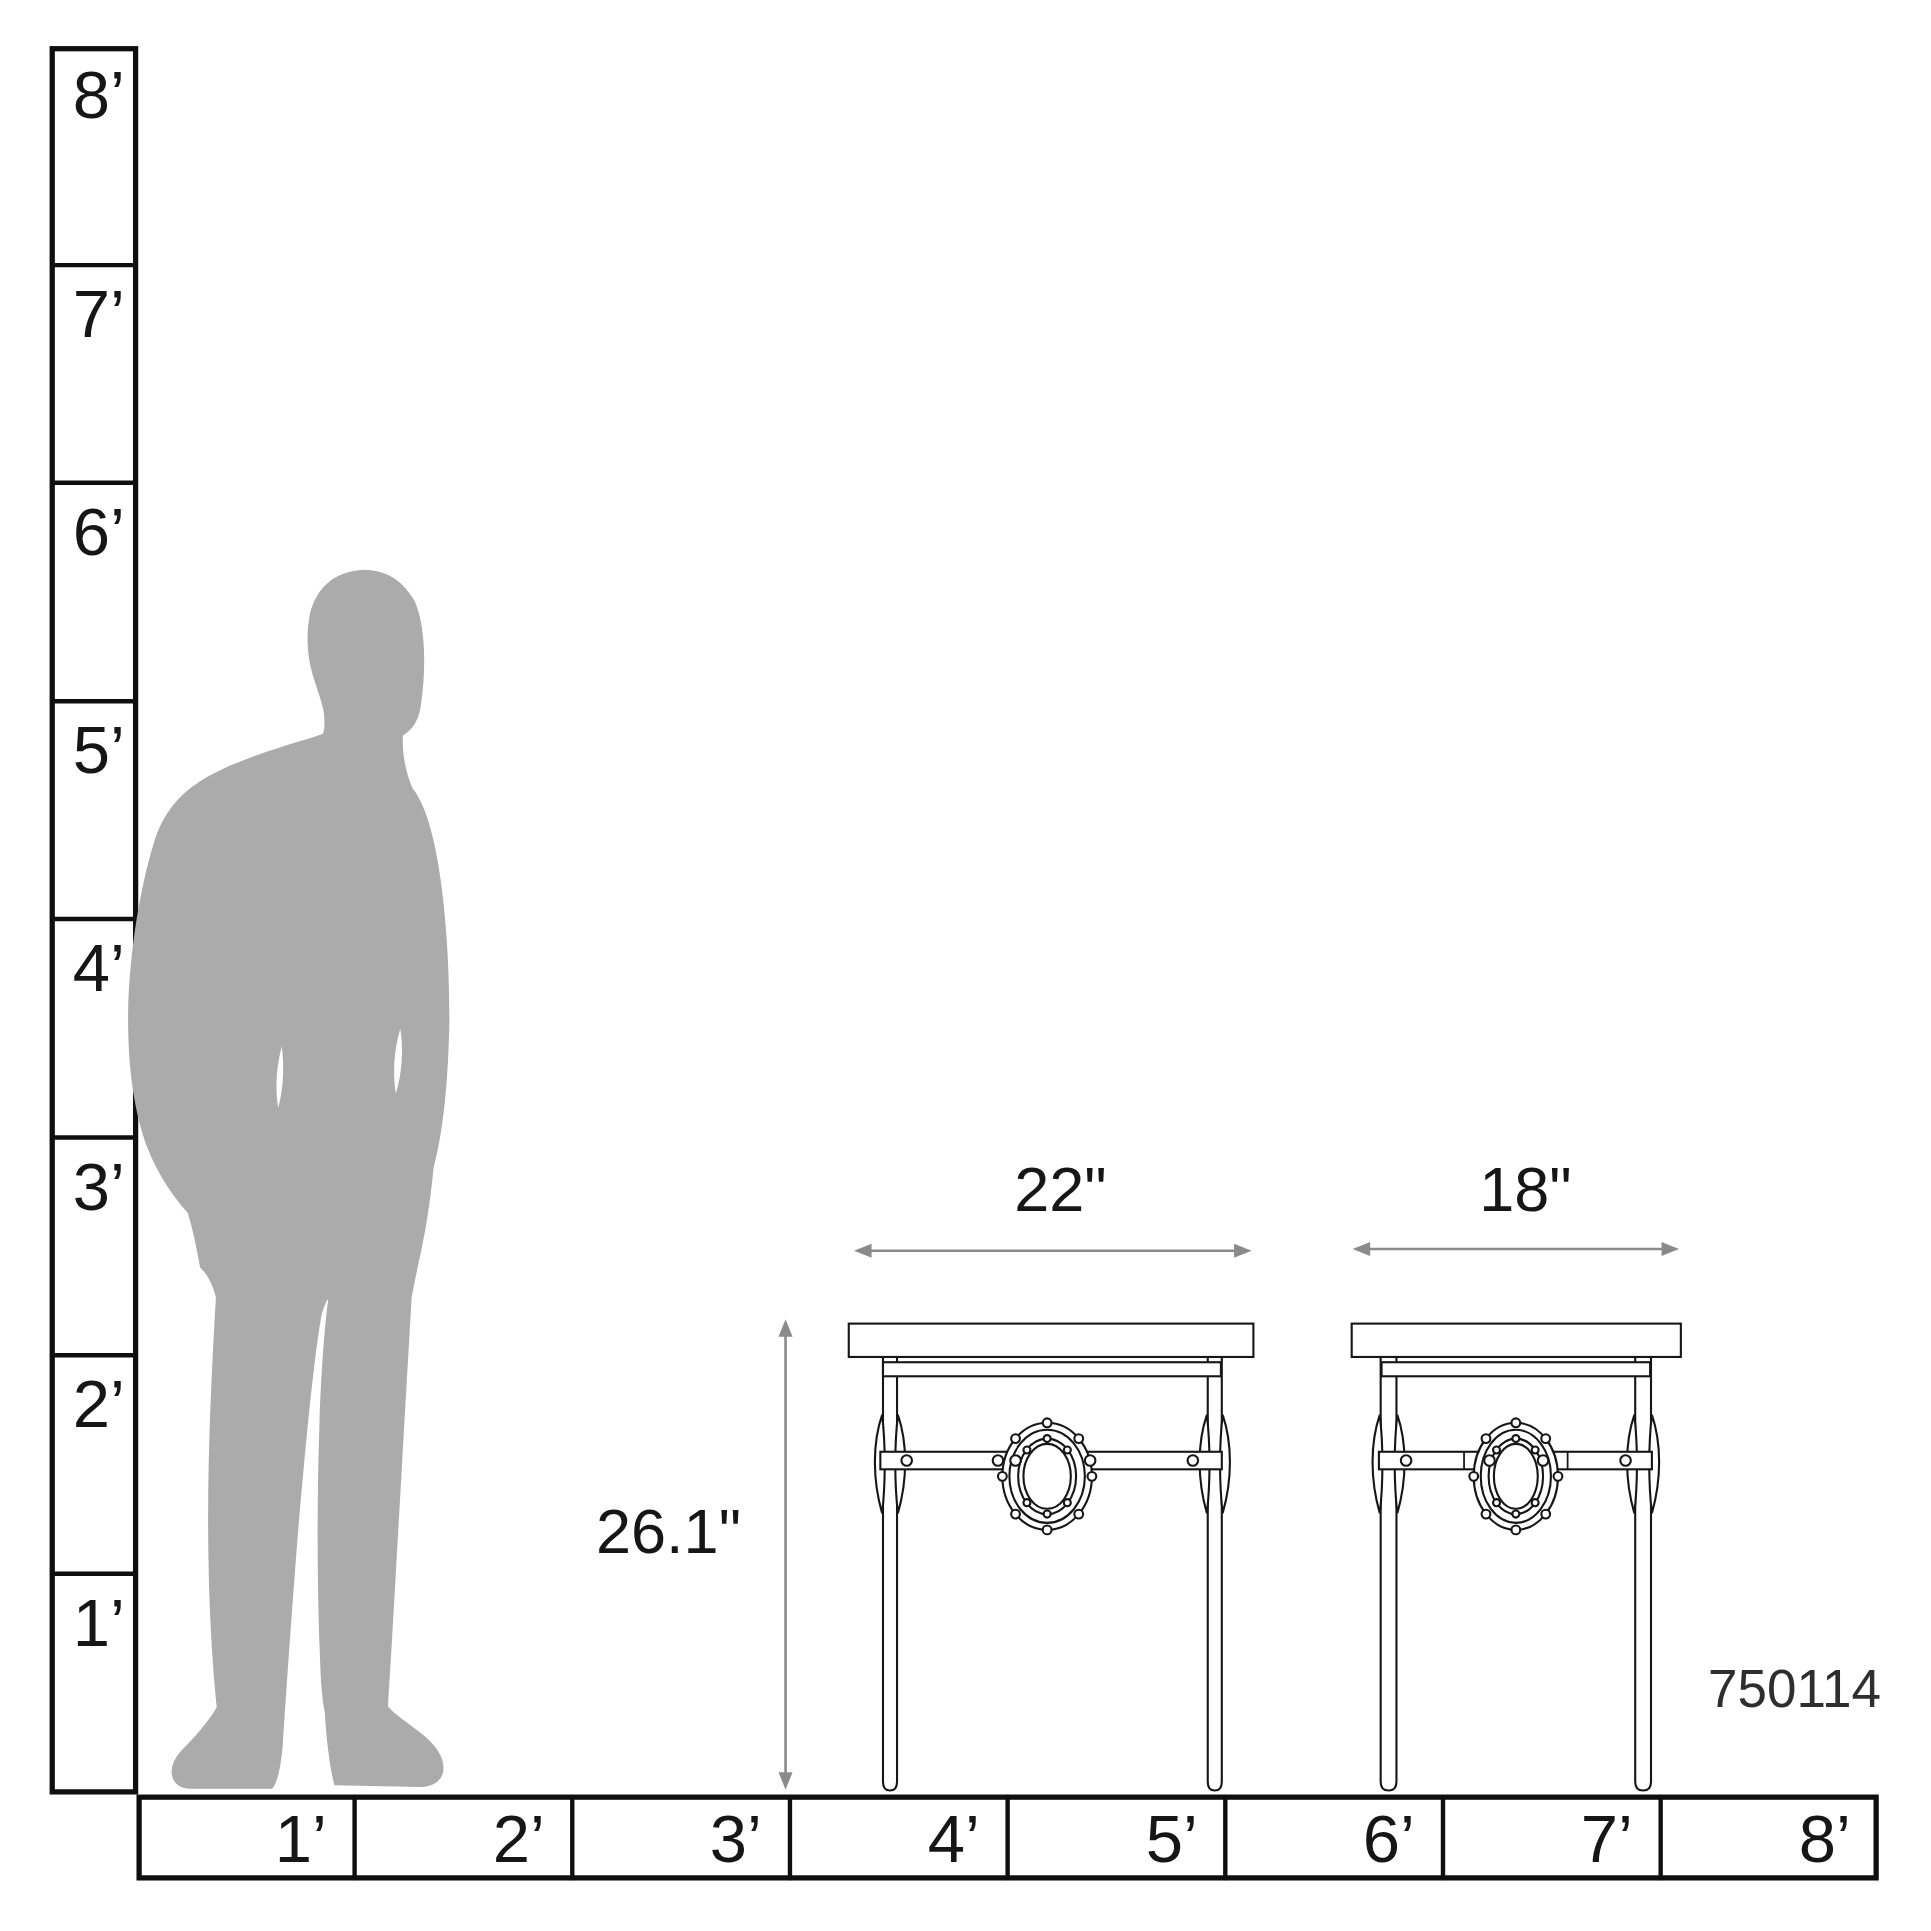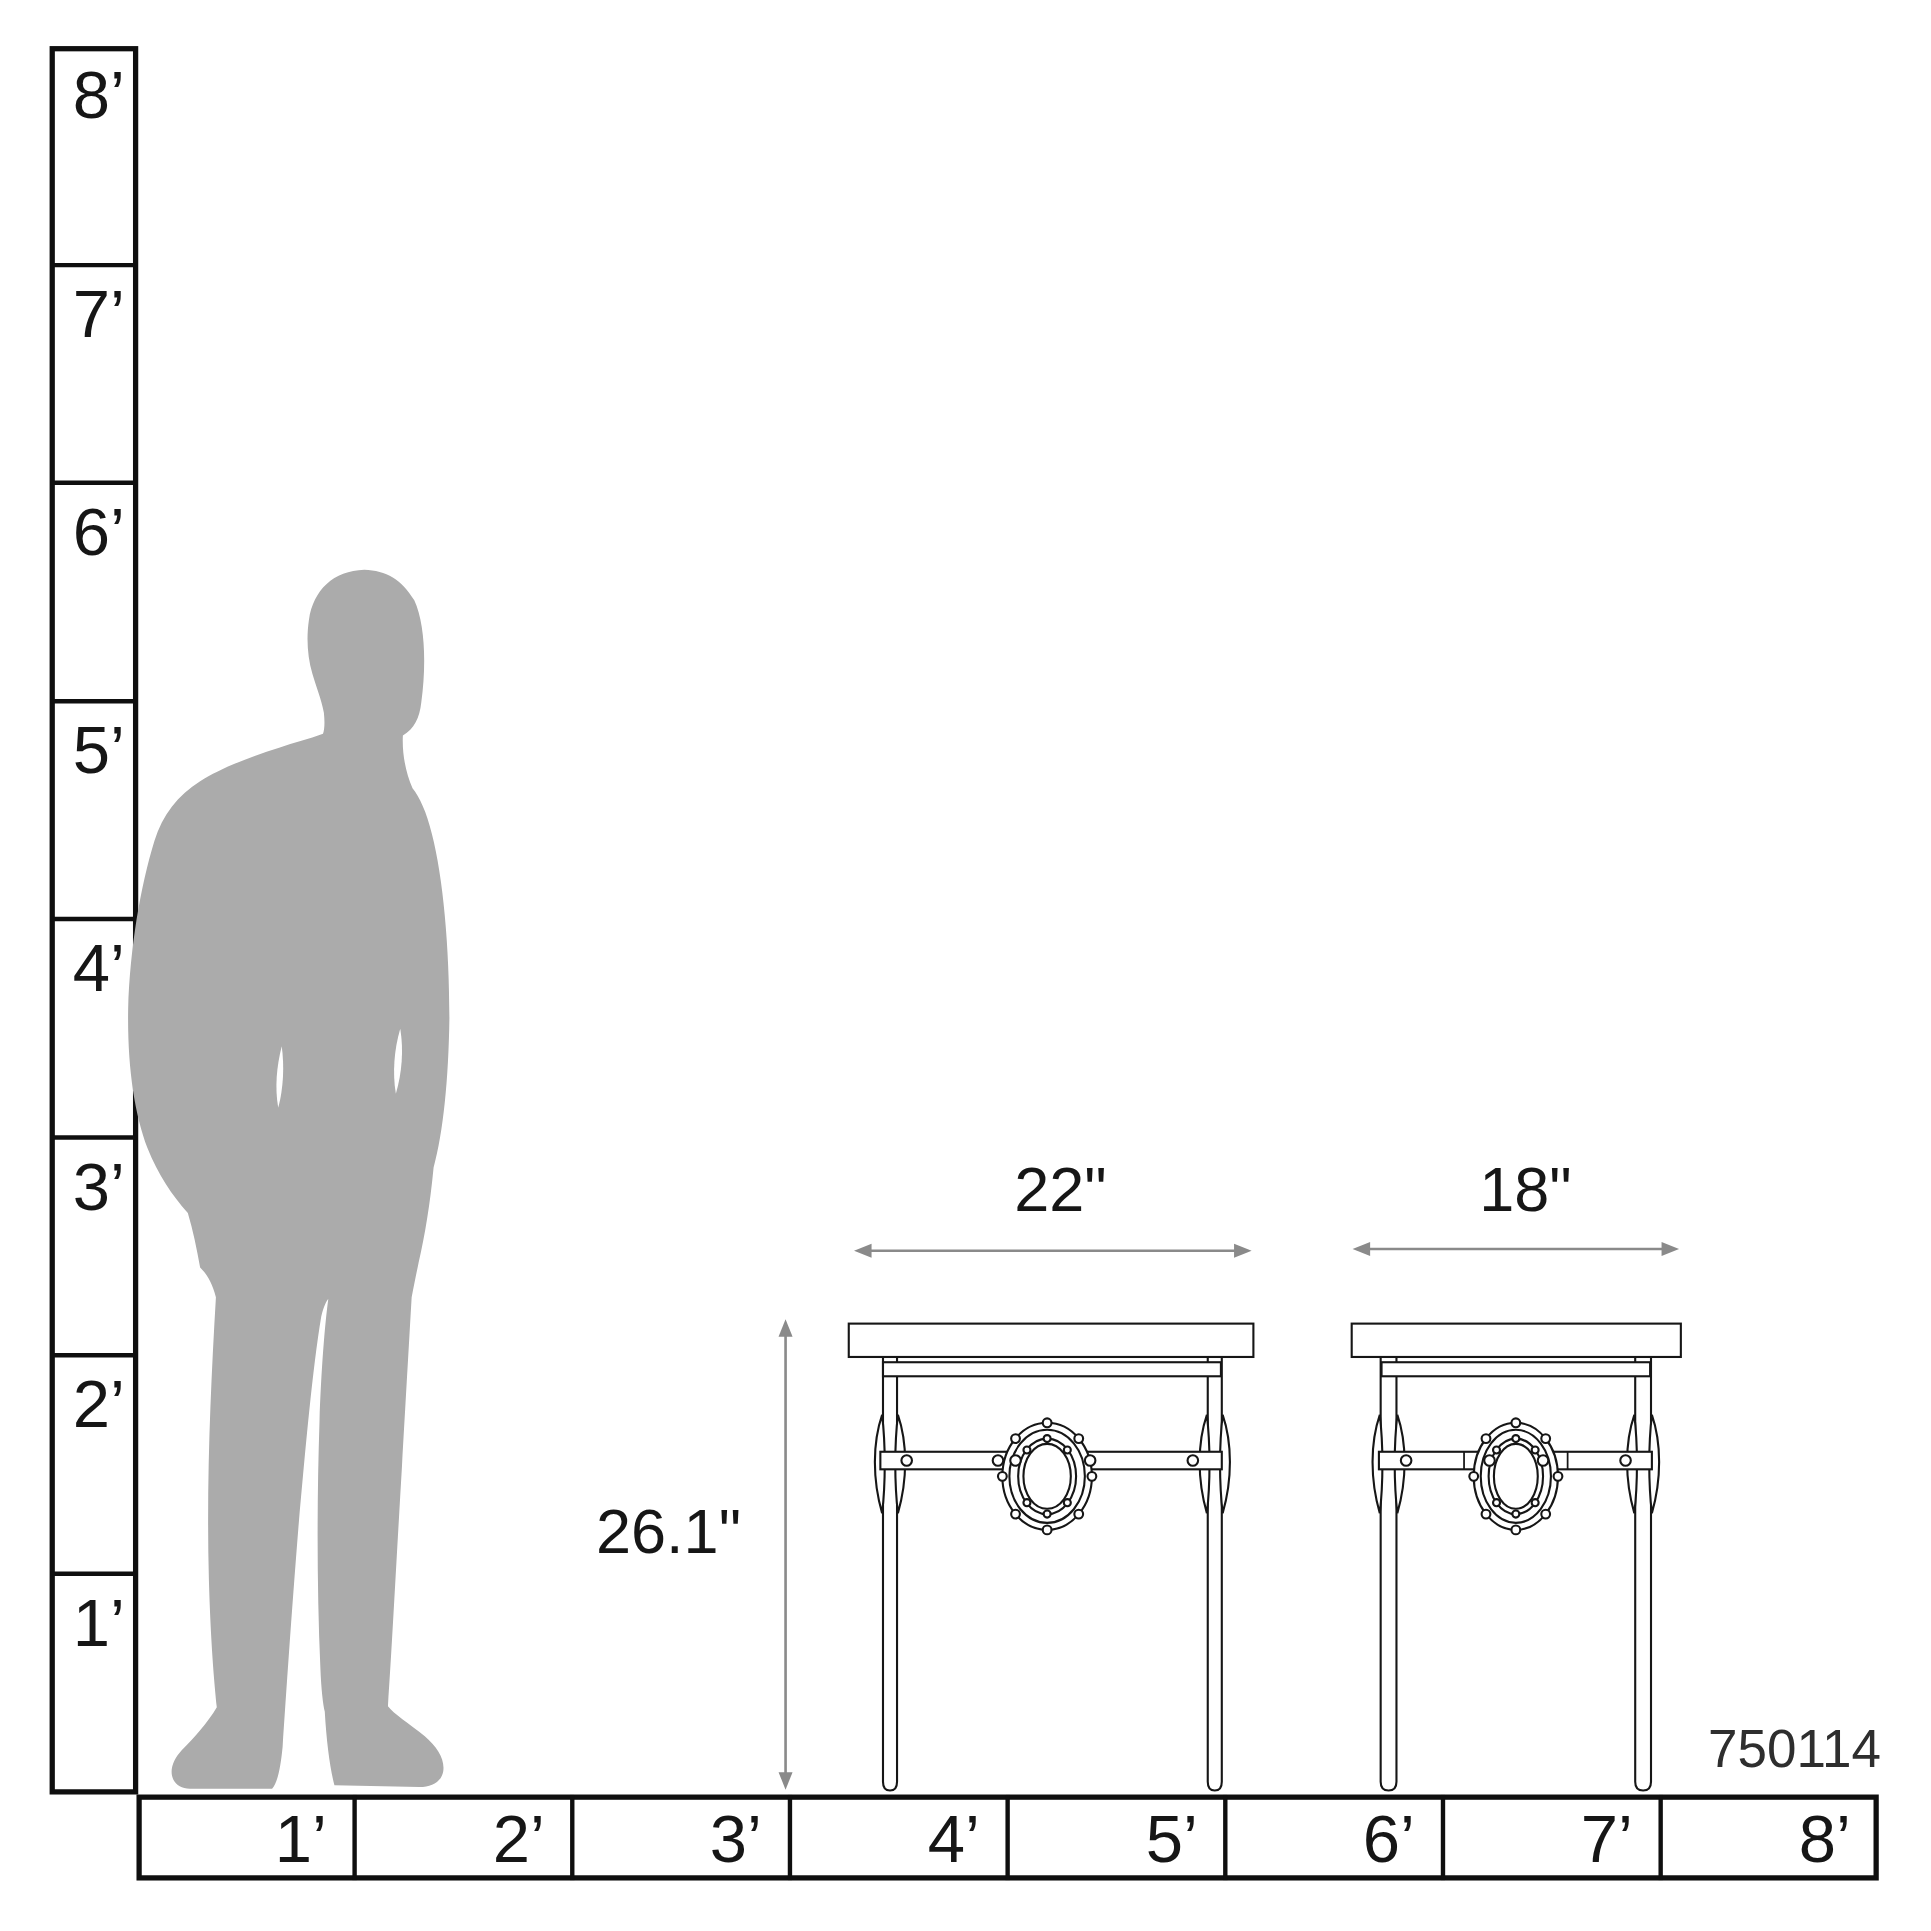--- a/index.html
+++ b/index.html
@@ -220,16 +220,16 @@
 <div class="label hlab" style="left:572px;top:1805px;">3’</div>
 <div class="label hlab" style="left:790px;top:1805px;">4’</div>
 <div class="label hlab" style="left:1008px;top:1805px;">5’</div>
 <div class="label hlab" style="left:1225px;top:1805px;">6’</div>
 <div class="label hlab" style="left:1443px;top:1805px;">7’</div>
 <div class="label hlab" style="left:1661px;top:1805px;">8’</div>
 
 <div class="label dim" style="left:929px;top:1158px;">22"</div>
 <div class="label dim" style="left:1394px;top:1158px;">18"</div>
 <div class="label dimr" style="left:478px;top:1500px;">26.1"</div>
-<div class="label code" style="left:1618px;top:1722px;">750114</div>
+<div class="label code" style="left:1618px;top:1662px;">750114</div>
 
 </div>
 
 
 </body></html>

